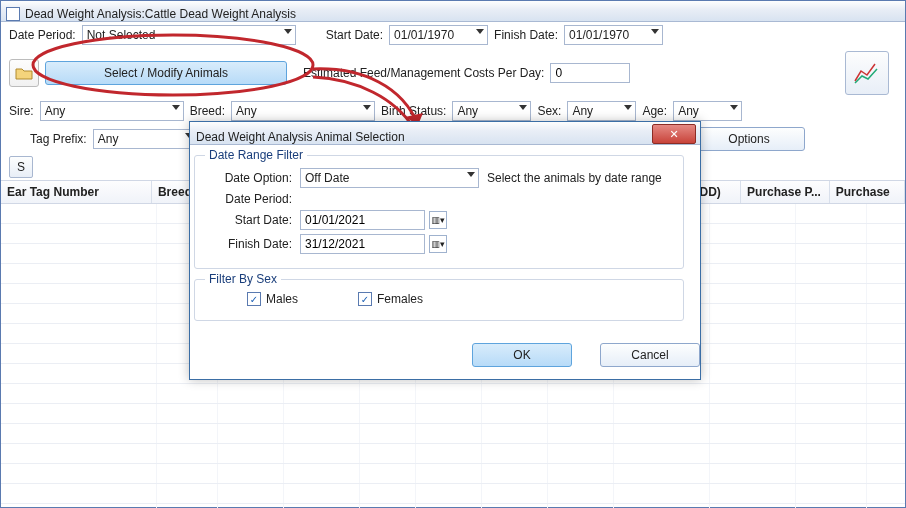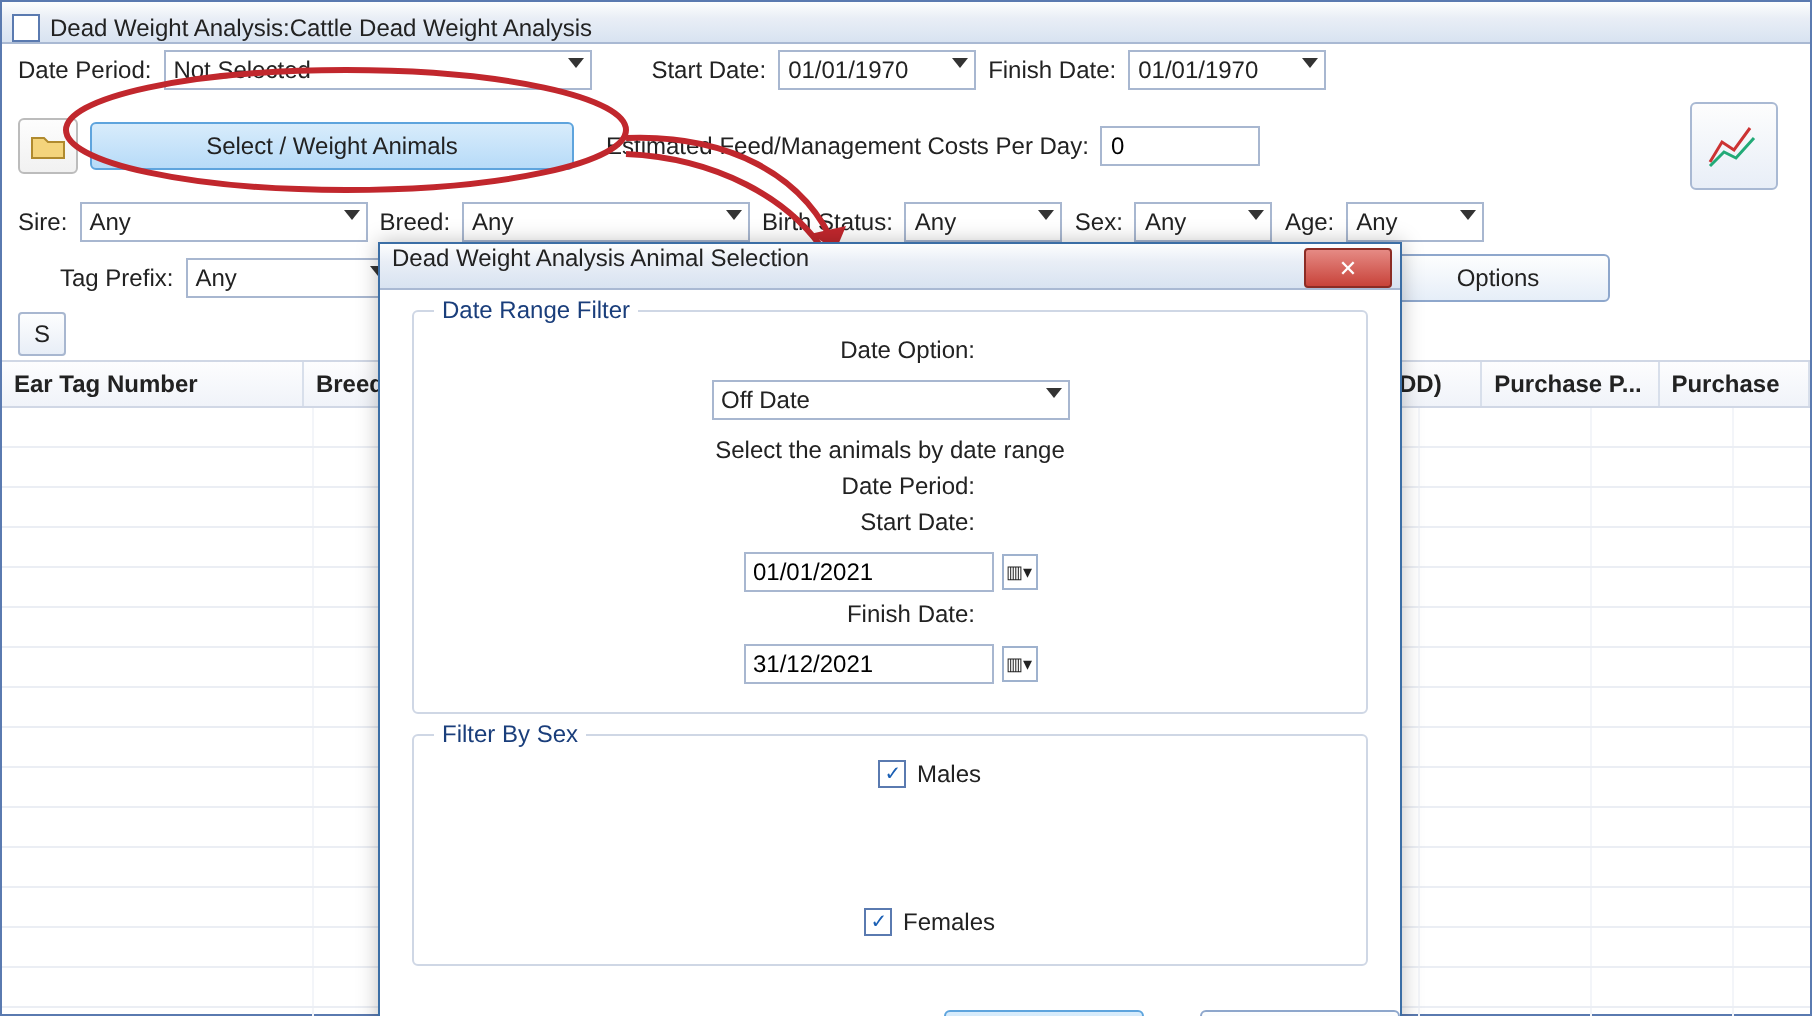--- a/index.html
+++ b/index.html
@@ -17,26 +17,26 @@
 .bigiconbtn{width:42px;height:42px;border:1px solid #a9b9d3;border-radius:3px;background:linear-gradient(#fdfdfd,#e8eef7);display:flex;align-items:center;justify-content:center;}
 .sbtn{width:22px;height:20px;border:1px solid #a8b7d0;background:linear-gradient(#fdfefe,#e8eef7);border-radius:2px;display:flex;align-items:center;justify-content:center;margin:2px 8px;}
 .table-header{display:flex;border-top:1px solid #d0d7e5;border-bottom:1px solid #d0d7e5;background:linear-gradient(#fdfdfe,#f0f3f9);}
 .table-header .col{border-right:1px solid #d8dfeb;padding:4px 6px;font-weight:bold;white-space:nowrap;overflow:hidden;}
 .table-body .trow{display:flex;height:19px;border-bottom:1px solid #ebeef4;}
 .table-body .trow .cell{border-right:1px solid #f3f5f9;}
 
 .c0{width:155px}.c1{width:60px}.c2{width:65px}.c3{width:75px}.c4{width:55px}.c5{width:65px}.c6{width:65px}.c7{width:65px}.c8{width:95px}.c9{width:85px}.c10{width:70px}
 
 .dialog{position:absolute;left:188px;top:120px;width:510px;background:#fff;border:1px solid #3b6ea5;box-shadow:0 0 10px rgba(0,0,0,.25);}
-.dlg-title{background:linear-gradient(#fdfefe,#e9eef6 40%,#d8e3f1);height:22px;border-bottom:1px solid #a9b9d3;display:flex;align-items:flex-start;padding:0 6px;position:relative;}
+.dlg-title{background:linear-gradient(#fdfefe,#e9eef6 40%,#d8e3f1);height:22px;border-bottom:1px solid #a9b9d3;display:flex;align-items:flex-end;padding:0 6px;position:relative;}
 .dlg-close{position:absolute;right:4px;top:2px;width:42px;height:18px;background:linear-gradient(#e58a84,#c8433a);border:1px solid #8b2c25;border-radius:2px;color:#fff;display:flex;align-items:center;justify-content:center;font-size:11px;}
-.dlg-body{padding:10px 16px 6px 16px;}
+.dlg-body{padding:10px 16px 6px 4px;}
 .group{border:1px solid #cfd7e5;border-radius:3px;padding:8px 12px 10px 12px;margin-bottom:10px;position:relative;}
 .group-title{position:absolute;top:-8px;left:10px;background:#fff;padding:0 4px;color:#1a3e7b;}
-.frow{display:flex;align-items:center;gap:8px;margin:4px 0;flex-direction:column;}
+.frow{display:flex;align-items:center;gap:8px;margin:4px 0;}
 .frow .lbl{width:85px;text-align:right;}
 .datewrap{display:flex;align-items:center;gap:4px;}
 .dateicon{width:16px;height:16px;border:1px solid #9fb2ce;display:flex;align-items:center;justify-content:center;}
 .dateicon span{font-size:9px;}
 .cbx{width:12px;height:12px;border:1px solid #5a7ab0;display:inline-flex;align-items:center;justify-content:center;background:#fff;}
 .cbx.checked::after{content:"✓";font-size:10px;color:#1a5fb4;}
 .dlg-foot{display:flex;justify-content:flex-end;gap:28px;padding:6px 0 12px 0;}
 
 .annot{position:absolute;left:22px;top:26px;width:420px;height:105px;pointer-events:none;}
 </style>
@@ -68,21 +68,21 @@
     </div>
   </div>
 
   <div class="row">
     <div class="iconbtn">
       <svg width="18" height="14">
           <path d="M1 3h6l2 2h8v8H1z" fill="#f4d47c" stroke="#b08a2e"></path>
         </svg>
     </div>
     <div class="button primary" style="width:220px">
-      <span>Select / Weight Animals</span>
+      <span>Select / Modify Animals</span>
     </div>
     <div style="width:4px"></div>
     <label>Estimated Feed/Management Costs Per Day:</label>
     <input class="textinput" style="width: 70px;" value="0">
     <div style="flex:1"></div>
     <div class="bigiconbtn" style="margin-right:8px">
       <svg width="28" height="24">
         <polyline points="2,20 8,10 14,14 22,3" fill="none" stroke="#c33" stroke-width="1.5"></polyline>
         <polyline points="2,22 9,15 15,18 24,8" fill="none" stroke="#2a7" stroke-width="1.5"></polyline>
       </svg>

